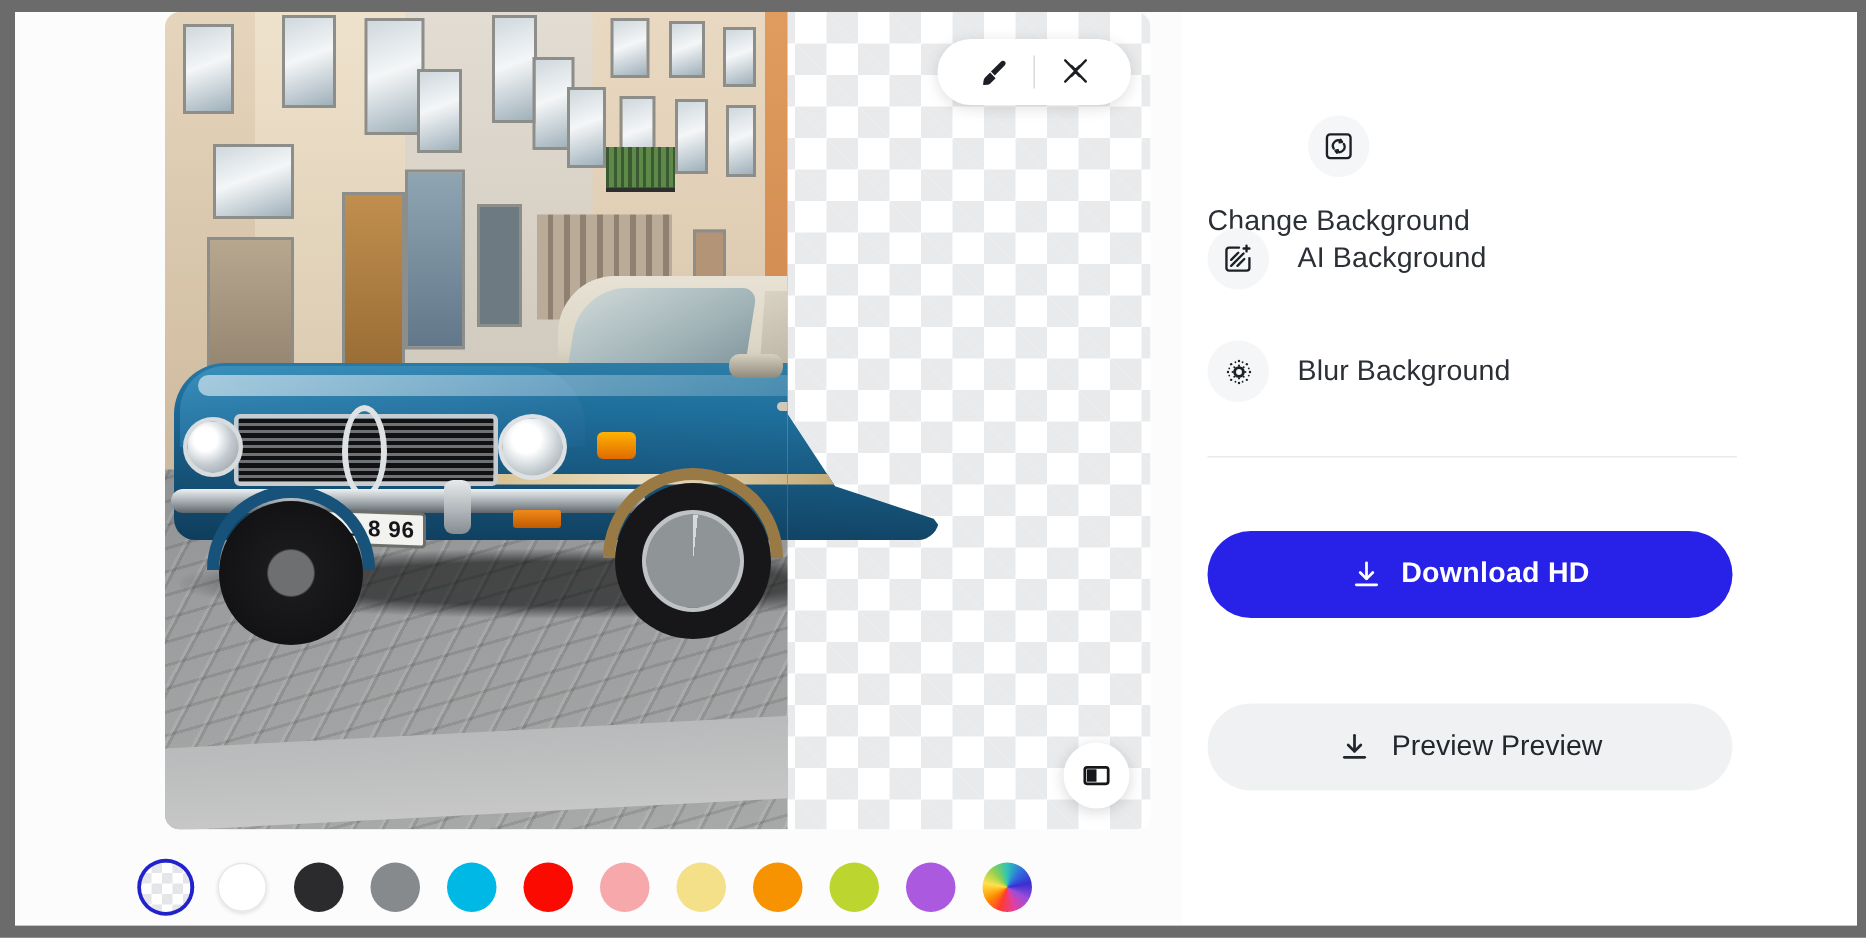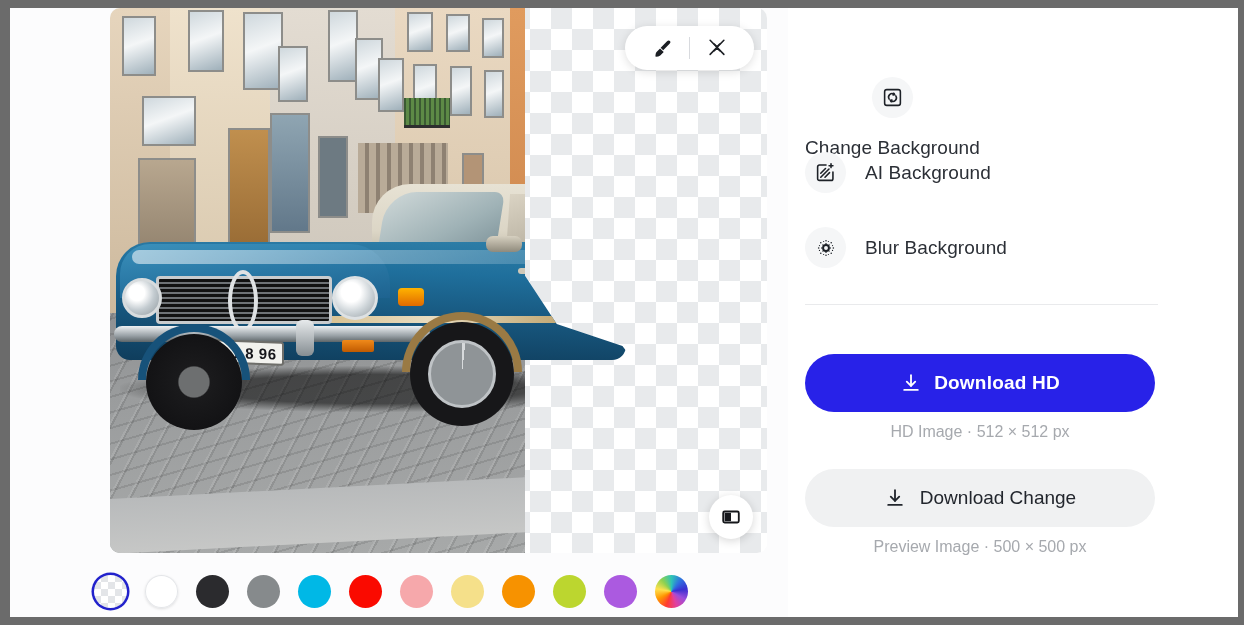--- a/index.html
+++ b/index.html
@@ -534,26 +534,24 @@
 
     <button id="btn-hd">
       <svg width="22" height="22" viewBox="0 0 24 24" fill="none" stroke="#ffffff" stroke-width="2" stroke-linecap="round" stroke-linejoin="round">
         <path d="M12 3.5v11.5"></path>
         <path d="M7.4 10.6 12 15.2l4.6-4.6"></path>
         <path d="M4.6 19.5h14.8"></path>
       </svg>
       <span>Download HD</span>
     </button>
 
-    <div id="cap-hd">HD Image · 512 × 512 px</div>
 
     <button id="btn-preview">
       <svg width="22" height="22" viewBox="0 0 24 24" fill="none" stroke="#22262d" stroke-width="2" stroke-linecap="round" stroke-linejoin="round">
         <path d="M12 3.5v11.5"></path>
         <path d="M7.4 10.6 12 15.2l4.6-4.6"></path>
         <path d="M4.6 19.5h14.8"></path>
       </svg>
-      <span>Download Change</span>
+      <span>Preview Preview</span>
     </button>
 
-    <div id="cap-preview">Preview Image · 500 × 500 px</div>
   </div>
 </div>
 
 </body></html>

